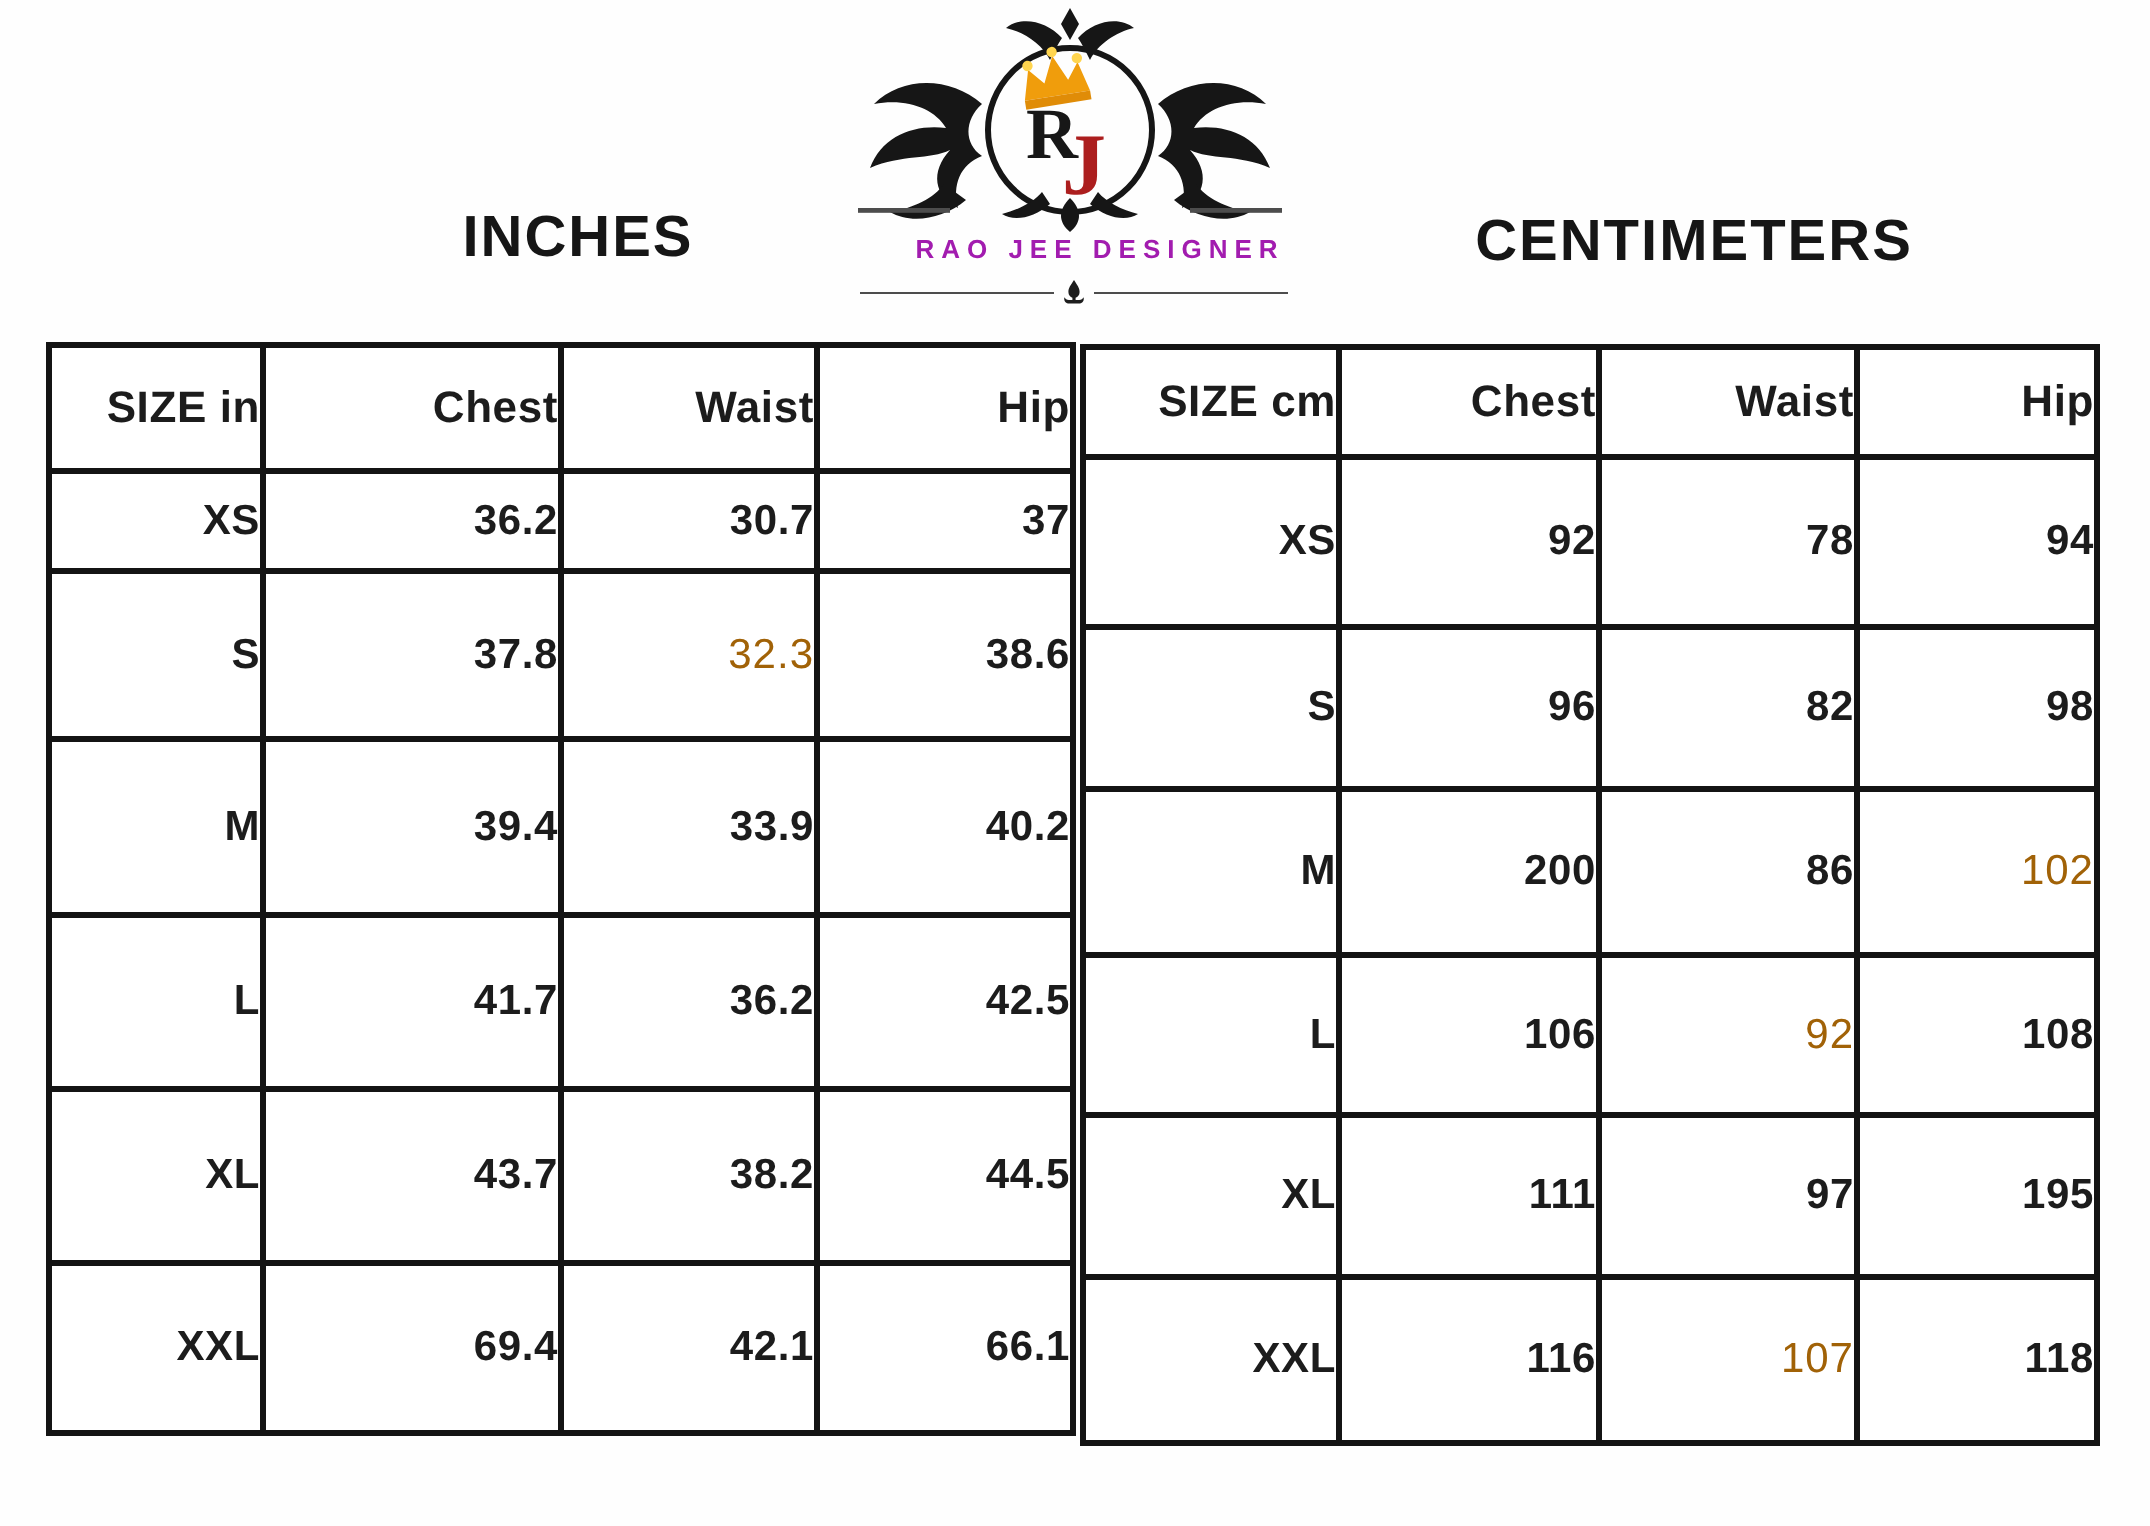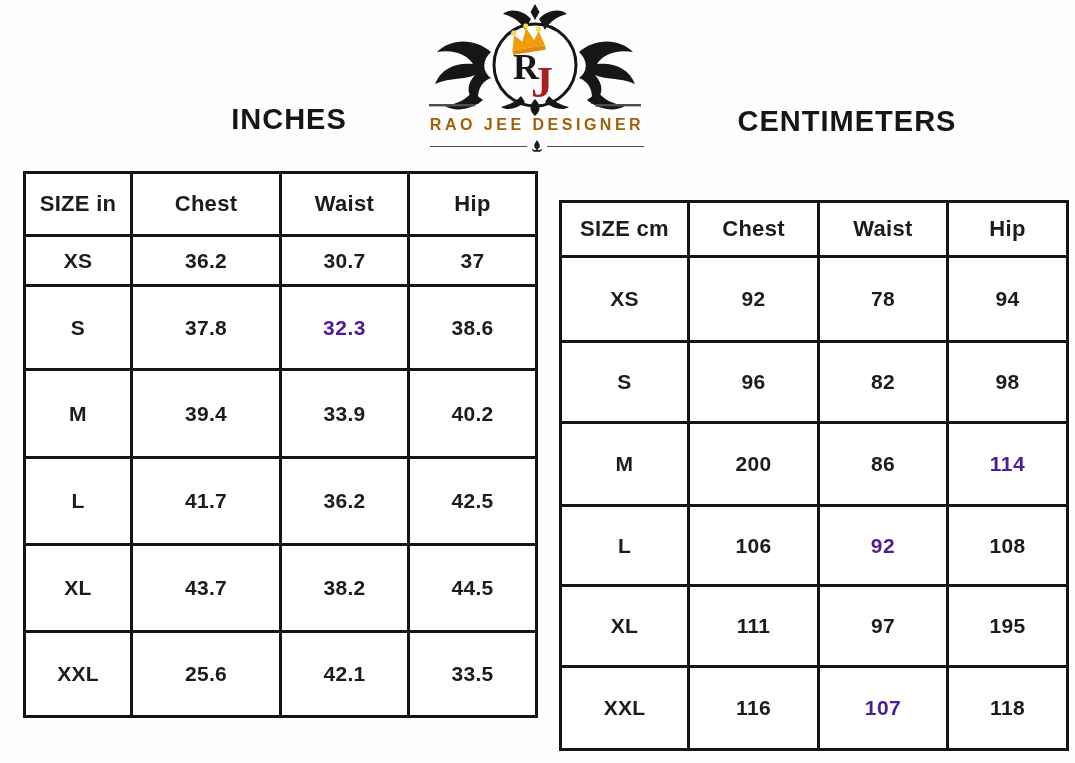--- a/index.html
+++ b/index.html
@@ -12,55 +12,55 @@
     position:absolute;width:220px;text-align:center;
     font-size:29px;font-weight:700;letter-spacing:1px;color:#161616;
   }
   #title-inches{left:179px;top:103px;}
   #title-cm{left:737px;top:105px;}
   
   table.size-table{
     position:absolute;border-collapse:collapse;table-layout:fixed;background:#fff;
   }
   table.size-table th, table.size-table td{
-    border:3px solid #141414;text-align:center;vertical-align:middle;
+    border:3px solid #141414;text-align:right;vertical-align:middle;
     padding:0;font-weight:700;color:#1c1c1c;letter-spacing:0.3px;
   }
   table.size-table th{font-size:22px;}
   table.size-table td{font-size:21px;}
-  table.size-table td.light{font-weight:700;color:#4c1d95;letter-spacing:0.5px;}
+  table.size-table td.light{font-weight:400;color:#a16207;letter-spacing:0.5px;}
   #table-inches{left:23px;top:171px;width:500px;}
   #table-inches th:nth-child(1){width:104px;}
   #table-inches th:nth-child(2){width:146px;}
   #table-inches th:nth-child(3){width:125px;}
   #table-inches th:nth-child(4){width:125px;}
   #table-inches thead tr{height:63px;}
   #table-inches tbody tr:nth-child(1){height:50px;}
   #table-inches tbody tr:nth-child(2){height:84px;}
   #table-inches tbody tr:nth-child(3){height:88px;}
   #table-inches tbody tr:nth-child(4){height:87px;}
   #table-inches tbody tr:nth-child(5){height:87px;}
   #table-inches tbody tr:nth-child(6){height:85px;}
-  #table-cm{left:559px;top:172px;width:495px;margin-top:28px;}
+  #table-cm{left:540px;top:172px;width:495px;}
   #table-cm th:nth-child(1){width:125px;}
   #table-cm th:nth-child(2){width:127px;}
   #table-cm th:nth-child(3){width:126px;}
   #table-cm th:nth-child(4){width:117px;}
   #table-cm thead tr{height:55px;}
   #table-cm tbody tr:nth-child(1){height:85px;}
   #table-cm tbody tr:nth-child(2){height:81px;}
   #table-cm tbody tr:nth-child(3){height:83px;}
   #table-cm tbody tr:nth-child(4){height:80px;}
   #table-cm tbody tr:nth-child(5){height:81px;}
   #table-cm tbody tr:nth-child(6){height:83px;}
   
   .logo-svg{position:absolute;left:427px;top:2px;}
   .brand-name{
-    position:absolute;left:417px;top:117px;width:240px;height:16px;line-height:16px;
-    text-align:center;font-size:16px;font-weight:700;letter-spacing:3.5px;color:#a16207;
+    position:absolute;left:430px;top:117px;width:240px;height:16px;line-height:16px;
+    text-align:center;font-size:13px;font-weight:700;letter-spacing:3.5px;color:#a21caf;
     white-space:nowrap;
   }
   .brand-rule{
     position:absolute;left:430px;top:140px;width:214px;height:12px;
     display:flex;align-items:center;justify-content:center;gap:5px;
   }
   .brand-rule .rule-line{flex:1;height:0;border-top:1.5px solid #4d4d4d;}
 </style>
 </head>
 <body>
@@ -150,23 +150,23 @@
           <td>42.5</td>
         </tr>
         <tr>
           <td>XL</td>
           <td>43.7</td>
           <td>38.2</td>
           <td>44.5</td>
         </tr>
         <tr>
           <td>XXL</td>
-          <td>25.6</td>
+          <td>69.4</td>
           <td>42.1</td>
-          <td>33.5</td>
+          <td>66.1</td>
         </tr>
       </tbody>
     </table>
   <table class="size-table" id="table-cm">
       <thead>
         <tr>
           <th>SIZE cm</th>
           <th>Chest</th>
           <th>Waist</th>
           <th>Hip</th>
@@ -182,21 +182,21 @@
         <tr>
           <td>S</td>
           <td>96</td>
           <td>82</td>
           <td>98</td>
         </tr>
         <tr>
           <td>M</td>
           <td>200</td>
           <td>86</td>
-          <td class="light">114</td>
+          <td class="light">102</td>
         </tr>
         <tr>
           <td>L</td>
           <td>106</td>
           <td class="light">92</td>
           <td>108</td>
         </tr>
         <tr>
           <td>XL</td>
           <td>111</td>

